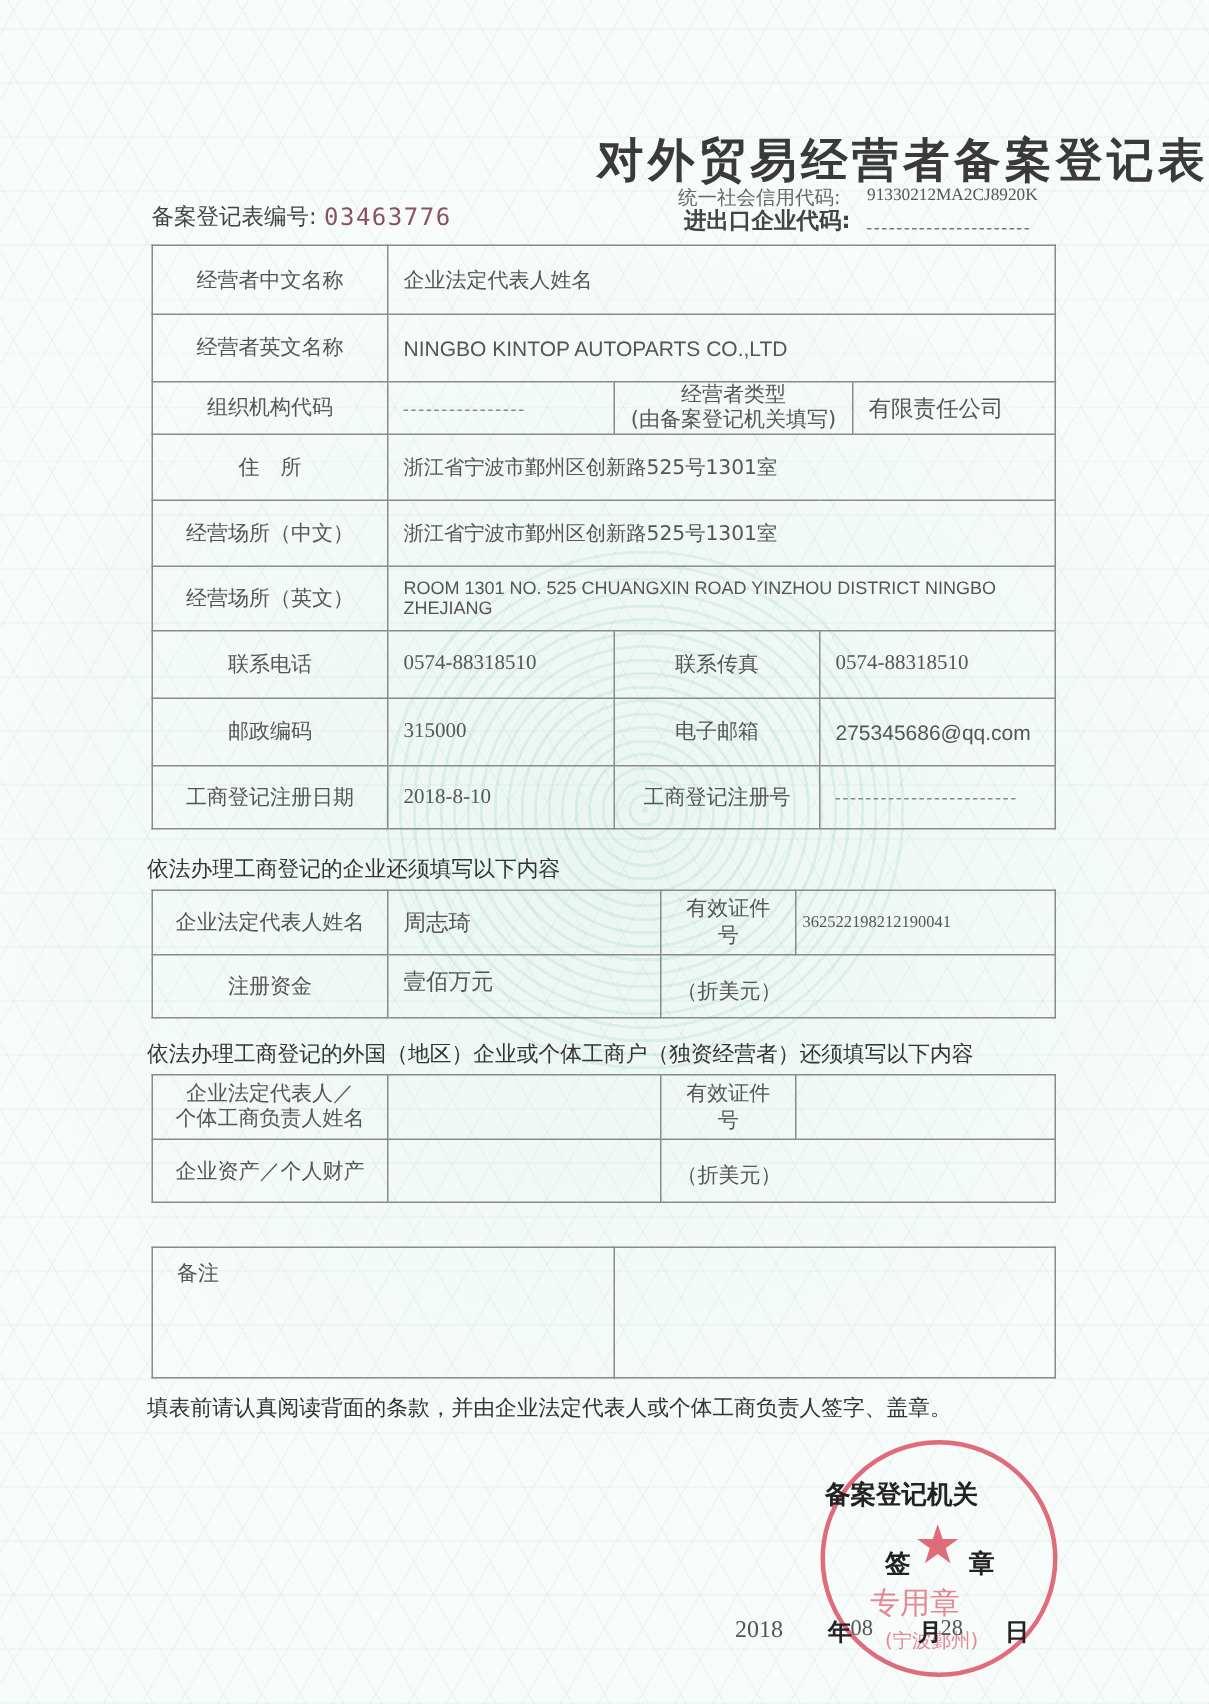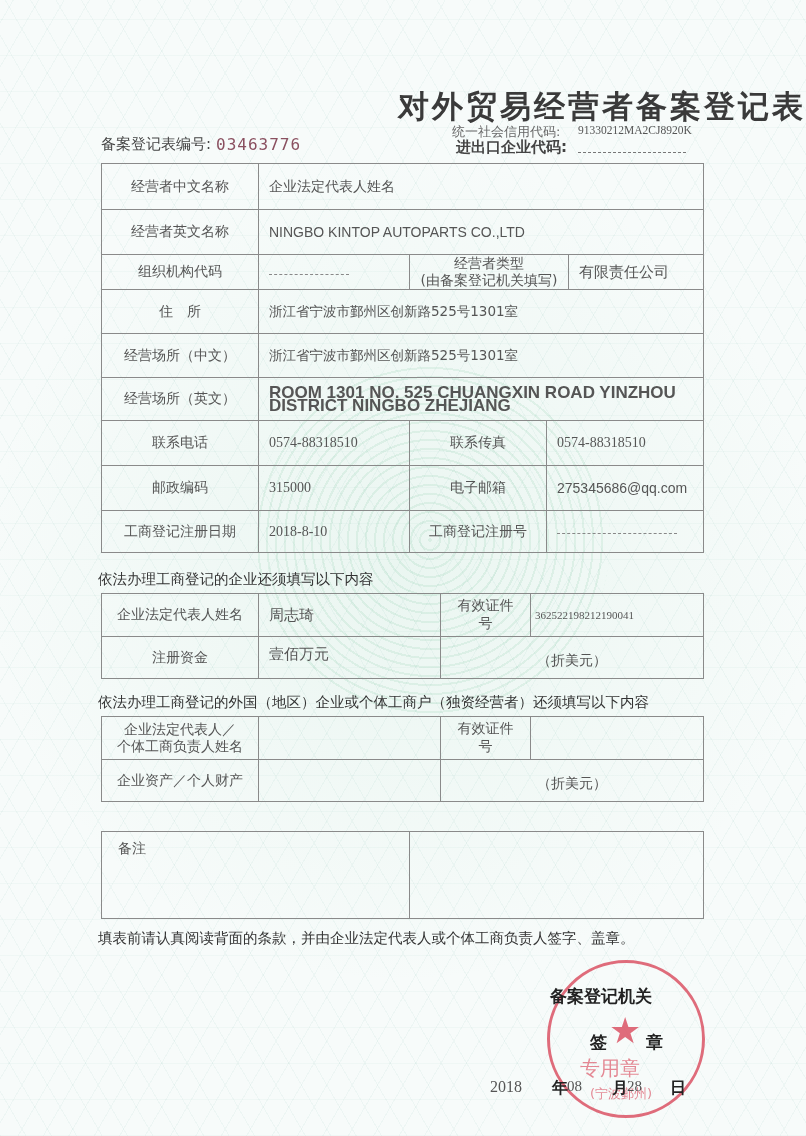--- a/index.html
+++ b/index.html
@@ -36,21 +36,21 @@
   table.grid td { border:1px solid #8a8a8a; padding:0 10px; font-size:14px; color:#555; vertical-align:middle; overflow:hidden; }
   td.lbl { text-align:center; padding:0 4px; }
   td.val-serif { font-family:"Liberation Serif", serif; font-size:15px; }
   td.val-sans { font-family:"Liberation Sans", sans-serif; font-size:13px; color:#333; }
   td.small-lbl { font-size:13.5px; line-height:17px; }
   .dash { display:inline-block; width:80px; border-bottom:1px dashed #888; height:1px; vertical-align:middle; }
   .dash-long { display:inline-block; width:130px; border-bottom:1px dashed #888; height:1px; vertical-align:middle; }
 
   .section-head { left:98px; font-size:14.5px; color:#333; }
   .note { left:98px; top:929px; font-size:14.5px; color:#333; }
-  td.right { text-align:center;font-family:Liberation Mono, monospace; }
+  td.right { text-align:left;font-family:Liberation Mono, monospace; }
 
   .stamp {
     left:547px; top:960px; width:152px; height:152px; border-radius:50%;
     border:3px solid rgba(215,60,80,0.75);
   }
   .stamp-star { left:609px; top:1010px; font-size:36px; color:rgba(215,60,80,0.75); }
   .stamp-text { left:580px; top:1055px; font-size:20px; color:rgba(215,60,80,0.6); }
   .stamp-sub { left:590px; top:1085px; font-size:13px; color:rgba(215,60,80,0.6); }
   .authority { left:550px; top:985px; font-size:17px; font-weight:bold; color:#222; }
   .sign { left:590px; top:1031px; font-size:17px; font-weight:bold; color:#222; }
@@ -105,21 +105,21 @@
   <tr style="height:44px">
     <td class="lbl">住　所</td>
     <td colspan="4" style="font-size:13.5px;">浙江省宁波市鄞州区创新路525号1301室</td>
   </tr>
   <tr style="height:44px">
     <td class="lbl">经营场所（中文）</td>
     <td colspan="4" style="font-size:13.5px;">浙江省宁波市鄞州区创新路525号1301室</td>
   </tr>
   <tr style="height:43px">
     <td class="lbl">经营场所（英文）</td>
-    <td colspan="4" class="val-sans" style="font-size:17px; line-height:13px; padding-right:20px;font-weight:bold;">ROOM 1301 NO. 525 CHUANGXIN ROAD YINZHOU DISTRICT NINGBO ZHEJIANG</td>
+    <td colspan="4" class="val-sans" style="font-size:12px; line-height:13px; padding-right:20px;">ROOM 1301 NO. 525 CHUANGXIN ROAD YINZHOU DISTRICT NINGBO ZHEJIANG</td>
   </tr>
   <tr style="height:45px">
     <td class="lbl">联系电话</td>
     <td class="val-serif">0574-88318510</td>
     <td class="lbl">联系传真</td>
     <td colspan="2" class="val-serif">0574-88318510</td>
   </tr>
   <tr style="height:45px">
     <td class="lbl">邮政编码</td>
     <td class="val-serif">315000</td>

